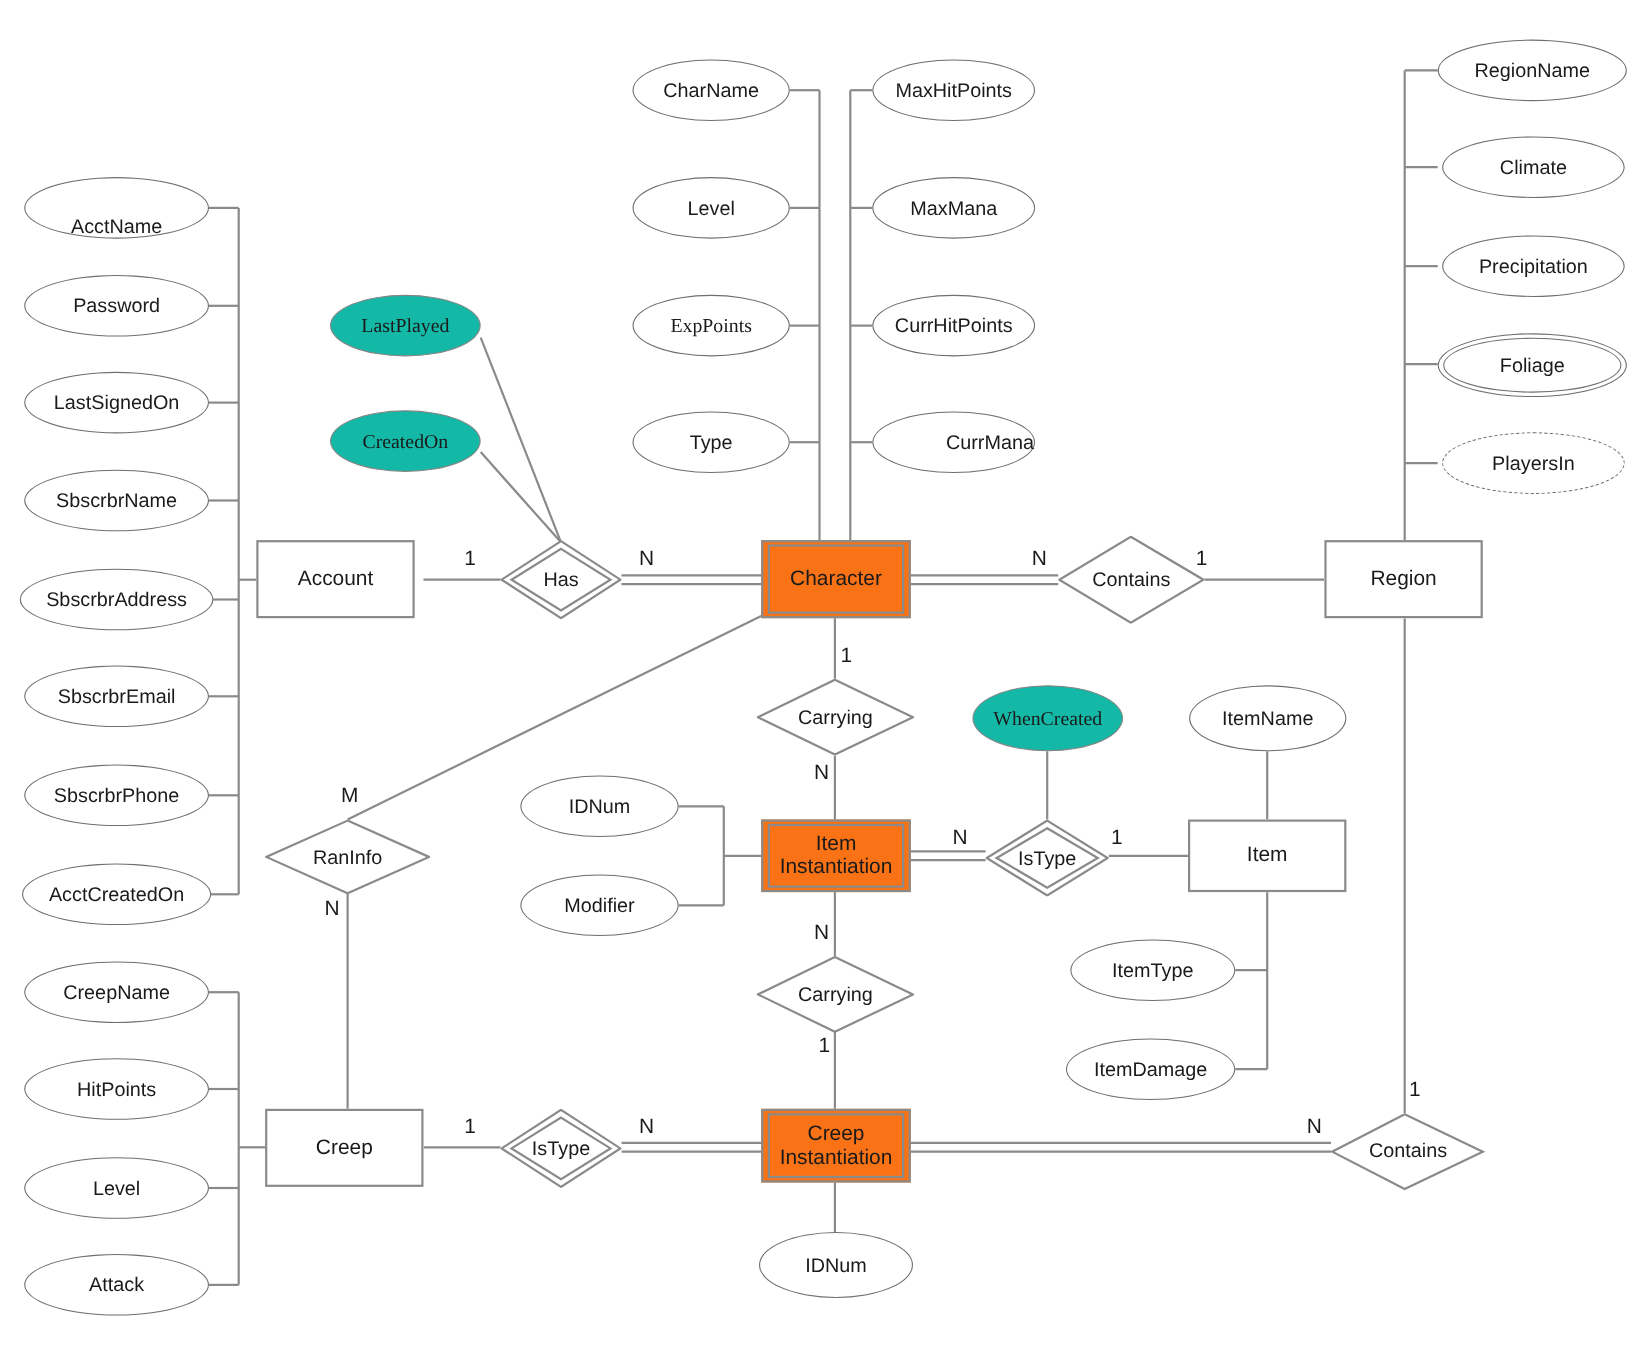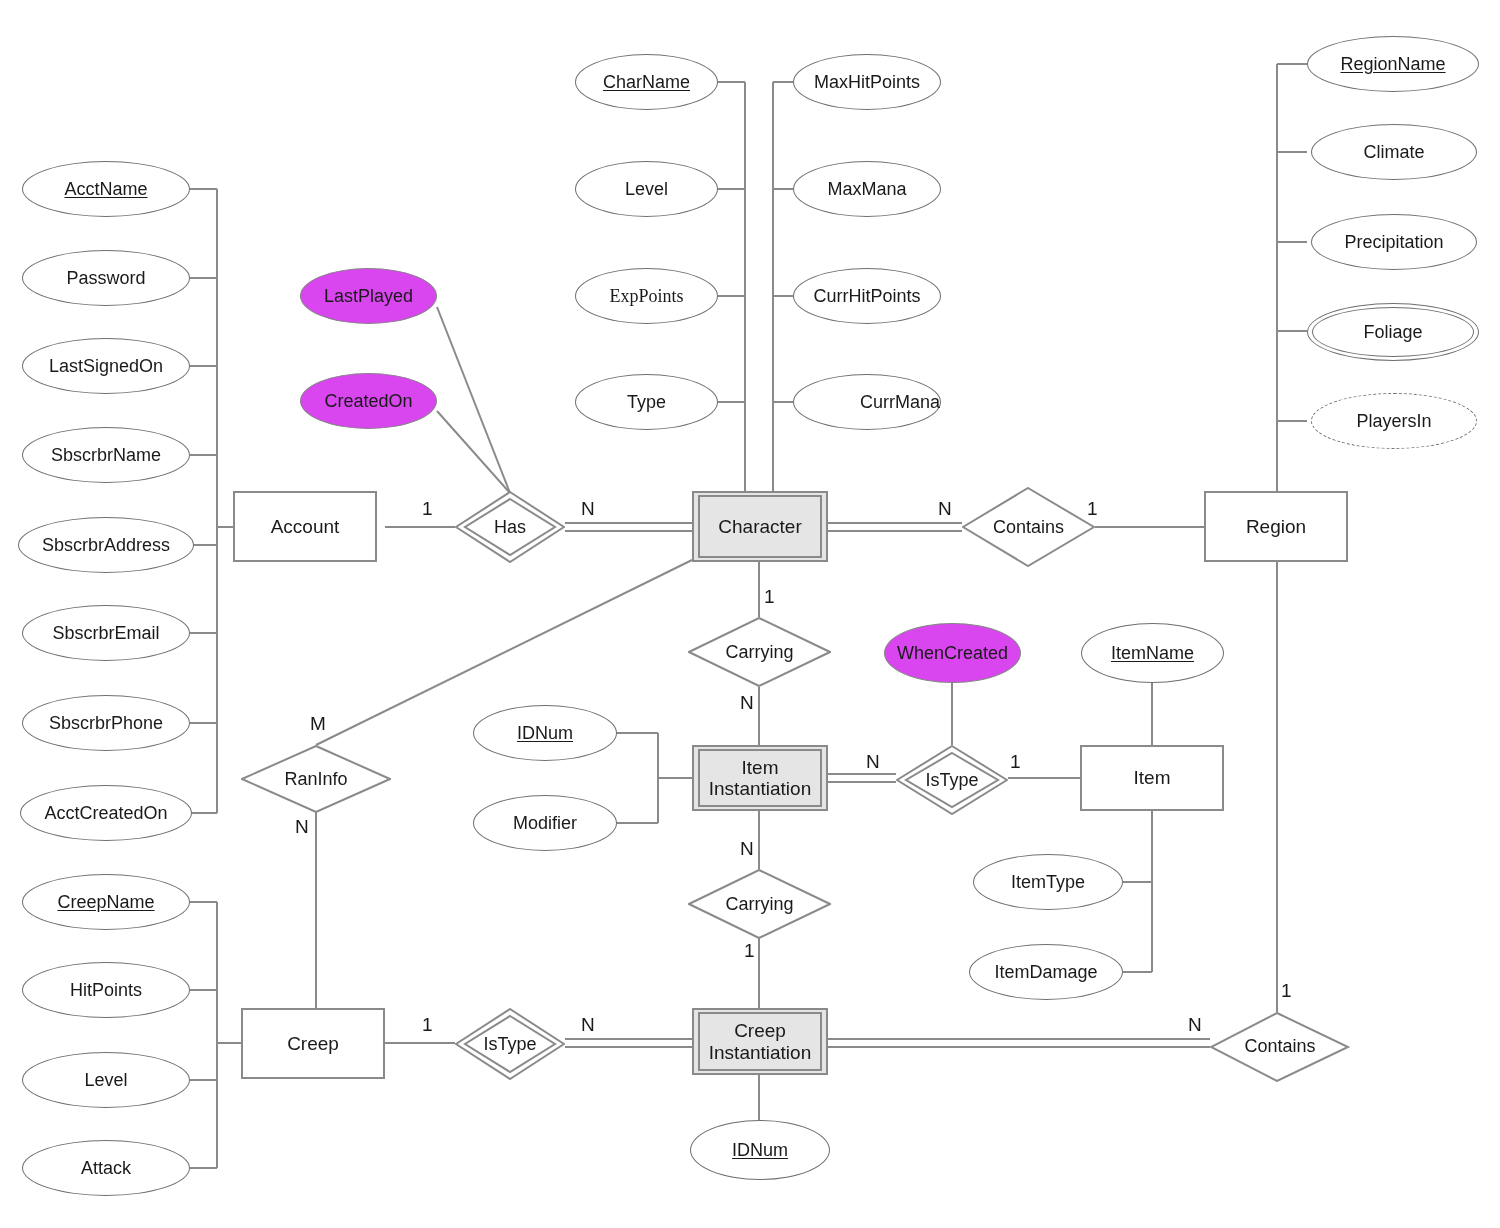--- a/index.html
+++ b/index.html
@@ -5,27 +5,27 @@
   html,body{margin:0;padding:0;background:#ffffff;}
   body{font-family:"Liberation Sans", sans-serif;color:#1a1a1a;}
   #canvas{position:relative;width:1500px;height:1228px;background:#ffffff;overflow:hidden;}
   svg#wires{position:absolute;left:0;top:0;width:1500px;height:1228px;pointer-events:none;}
 
   .node{position:absolute;box-sizing:border-box;display:flex;align-items:center;justify-content:center;text-align:center;line-height:1.12;}
 
   
   .entity{border:2px solid #8a8a8a;background:#fff;font-size:19px;color:#1a1a1a;}
   
-  .entity.weak{border:2px solid #8a8a8a;background:#e5e5e5;padding:4px;}
+  .entity.weak{border:2px solid #8a8a8a;background:#f97316;padding:4px;}
   .entity.weak > .inner{border:2px solid #8a8a8a;width:100%;height:100%;display:flex;align-items:center;justify-content:center;}
 
   
   .attr{border:1.6px solid #6f6f6f;background:#fff;border-radius:50%;font-size:18px;color:#1a1a1a;}
-  .attr.key > span{text-decoration:underline;text-underline-offset:2px;}
-  .attr.shaded{background:#d946ef;border-color:#858585;}
+  .attr.key > span{text-underline-offset:2px;}
+  .attr.shaded{background:#14b8a6;border-color:#858585;font-family:Liberation Serif, serif;}
   .attr.derived{border:1.8px dashed #6f6f6f;background:#fff;}
   
   .attr.multi{padding:4px;}
   .attr.multi > .inner{border:1.6px solid #6f6f6f;border-radius:50%;width:100%;height:100%;display:flex;align-items:center;justify-content:center;}
 
   
   .rel{background:transparent;font-size:18px;}
   .rel .dia{position:absolute;left:0;top:0;width:100%;height:100%;}
   .rel .lbl{position:relative;z-index:2;}
   .card{position:absolute;font-size:19px;color:#1a1a1a;}
@@ -121,21 +121,21 @@
       <path d="M565 1039 L692 1039"></path>
       <path d="M565 1047 L692 1047"></path>
 
       <path d="M828 1039 L1210 1039"></path>
       <path d="M828 1047 L1210 1047"></path>
 
       <path d="M759 1075 L759 1120"></path>
     </g>
   </svg>
 
-  <div class="node attr key" style="left:22px;top:161px;width:168px;height:56px;">
+  <div class="node attr key" style="left:22px;top:161px;width:168px;height:56px;align-items:flex-end;">
       <span>AcctName</span>
     </div>
   <div class="node attr" style="left:22px;top:250px;width:168px;height:56px;">
       <span>Password</span>
     </div>
   <div class="node attr" style="left:22px;top:338px;width:168px;height:56px;">
       <span>LastSignedOn</span>
     </div>
   <div class="node attr" style="left:22px;top:427px;width:168px;height:56px;">
       <span>SbscrbrName</span>

